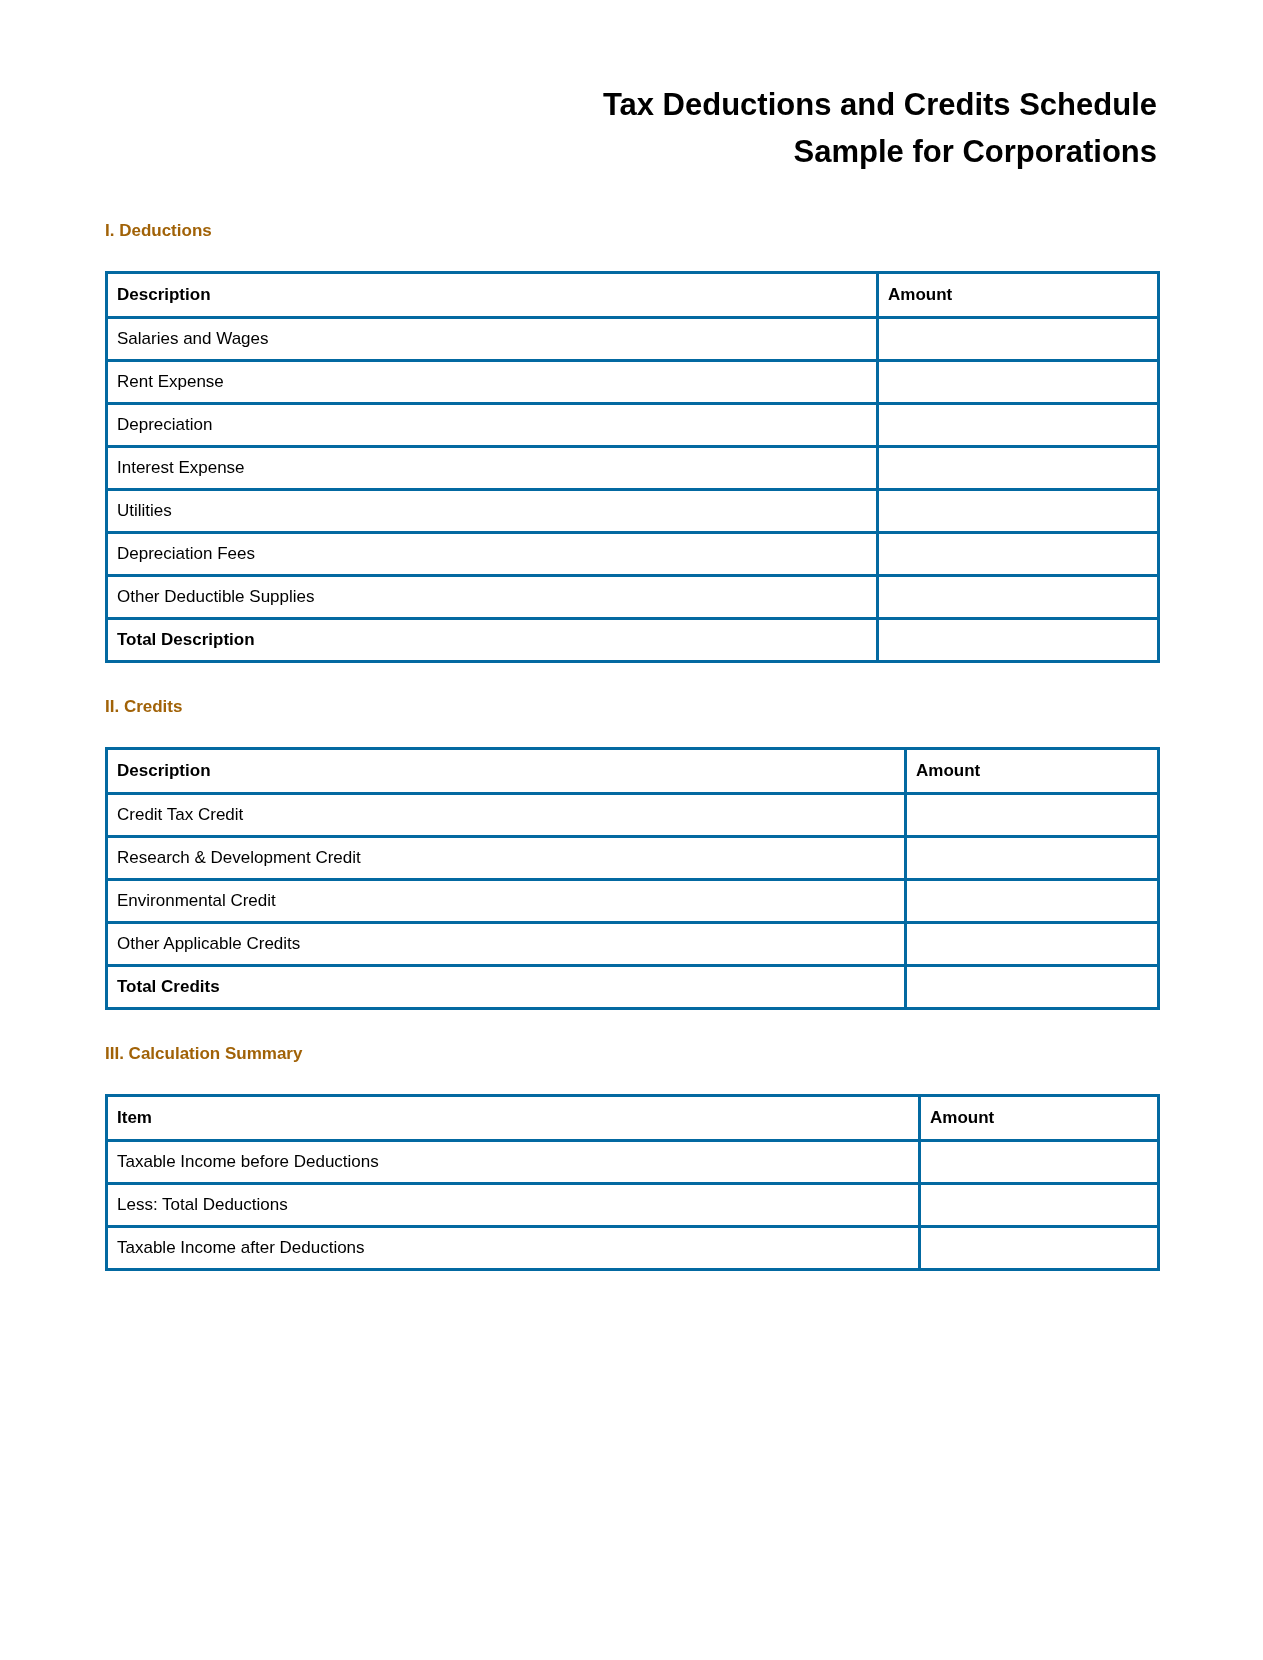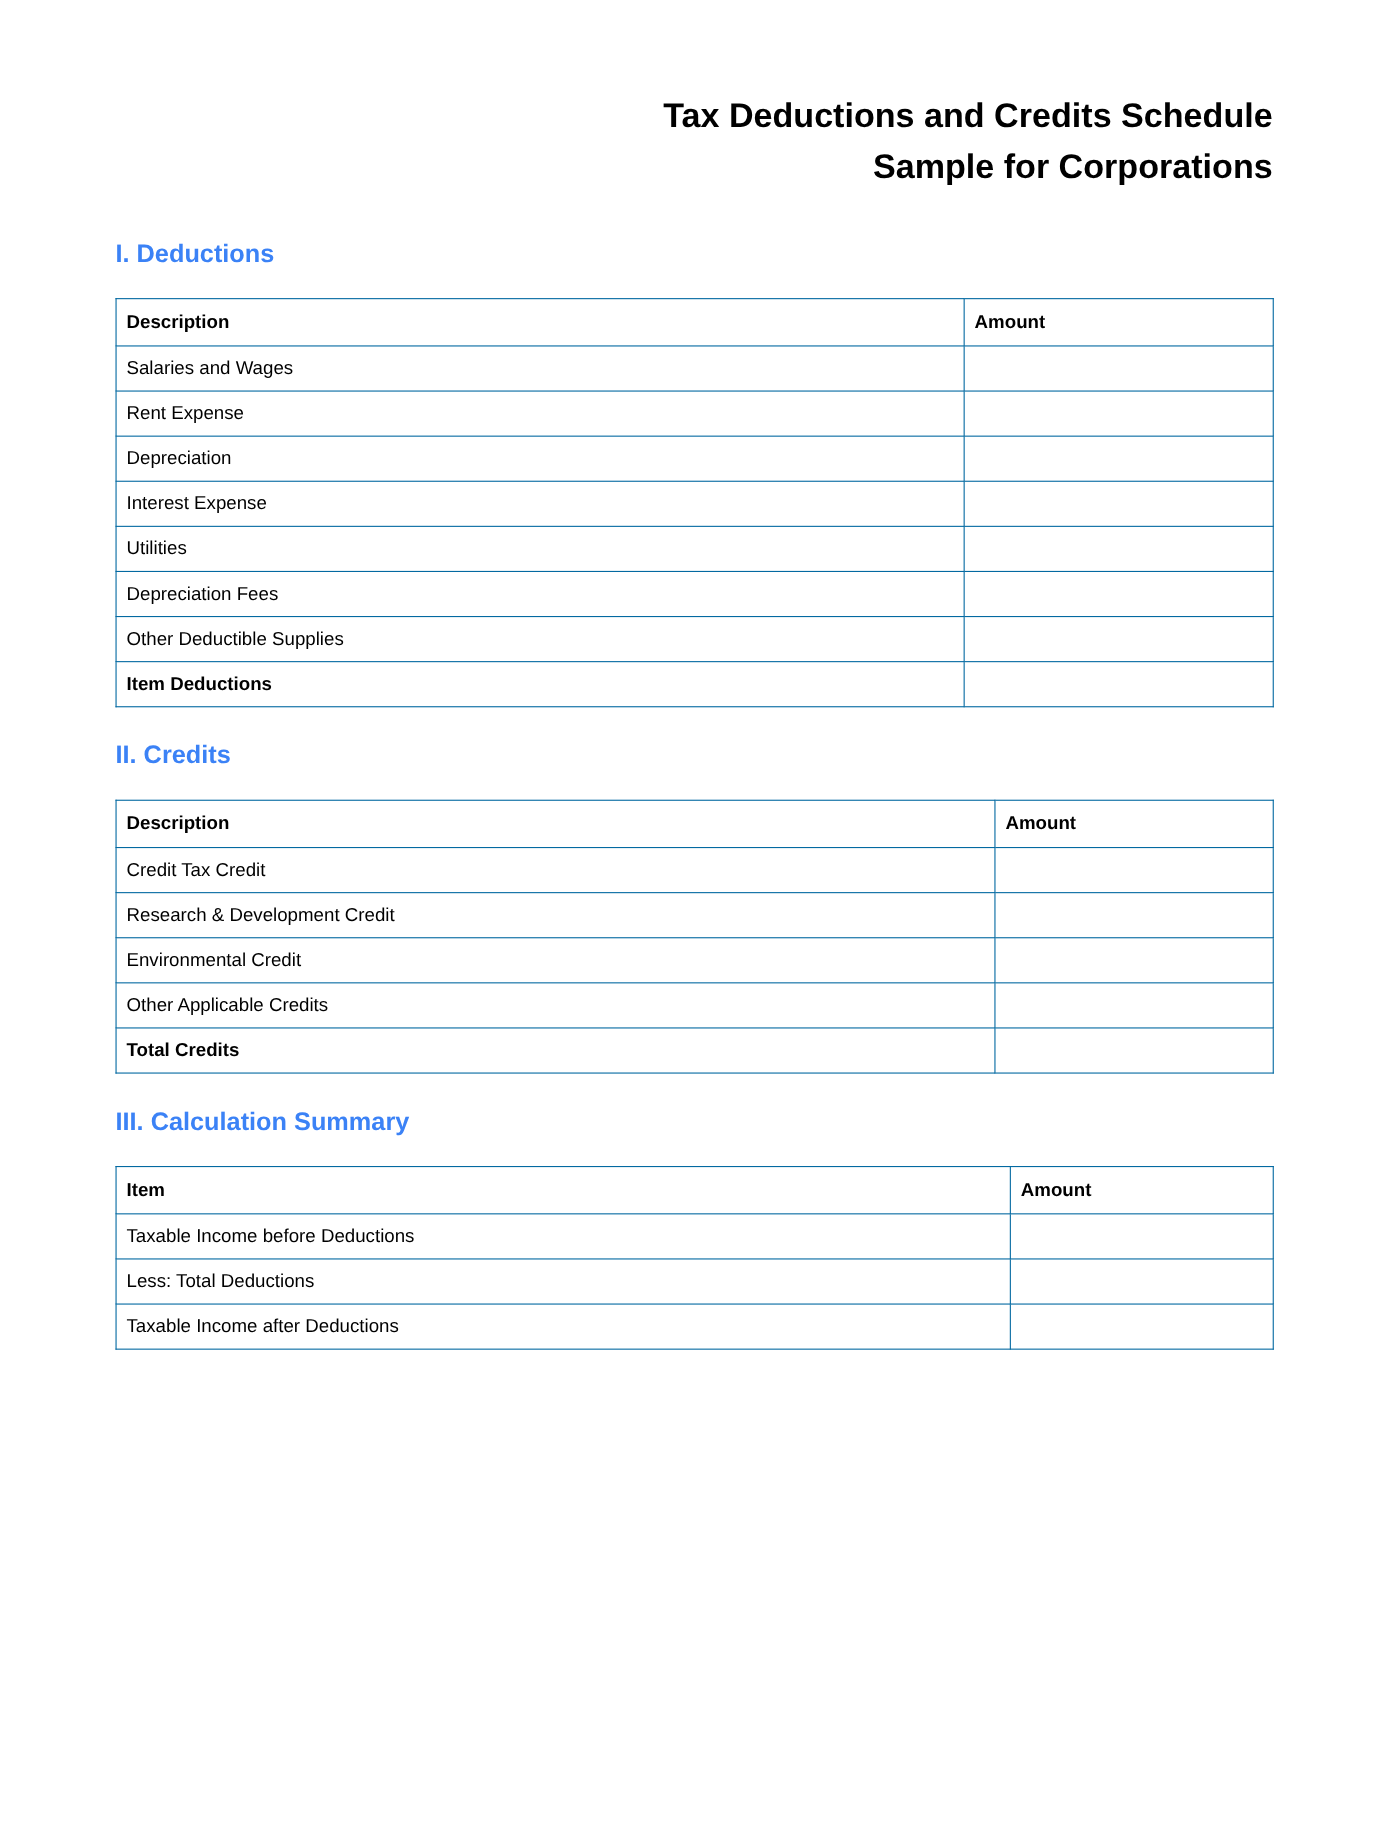--- a/index.html
+++ b/index.html
@@ -26,37 +26,37 @@
   h1.doc-title {
     margin: 0;
     font-size: 31px;
     line-height: 47px;
     font-weight: bold;
     color: #000000;
     text-align: right;
   }
   .section h2 {
     margin: 30px 0 27px 0;
-    font-size: 23px;
+    font-size: 17px;
     line-height: 27px;
     font-weight: bold;
-    color: #3b82f6;
+    color: #a16207;
   }
   .section.first h2 {
     margin-top: 42px;
   }
   table.data-table {
     border-collapse: collapse;
     table-layout: fixed;
     width: 1052px;
     background: #ffffff;
   }
   table.data-table th,
   table.data-table td {
-    border: 1px solid #0369a1;
+    border: 3px solid #0369a1;
     text-align: left;
     vertical-align: middle;
     font-size: 17px;
     line-height: 20px;
     padding: 10px 9px;
     font-weight: normal;
     color: #000000;
     overflow: hidden;
     white-space: nowrap;
   }
@@ -118,21 +118,21 @@
             </tr>
             <tr>
               <td>Depreciation Fees</td>
               <td></td>
             </tr>
             <tr>
               <td>Other Deductible Supplies</td>
               <td></td>
             </tr>
             <tr>
-              <td class="bold">Item Deductions</td>
+              <td class="bold">Total Description</td>
               <td class="bold"></td>
             </tr>
           </tbody>
       </table>
     </div>
 
     <div class="section">
       <h2>II. Credits</h2>
       <table class="data-table t2">
         <colgroup>

